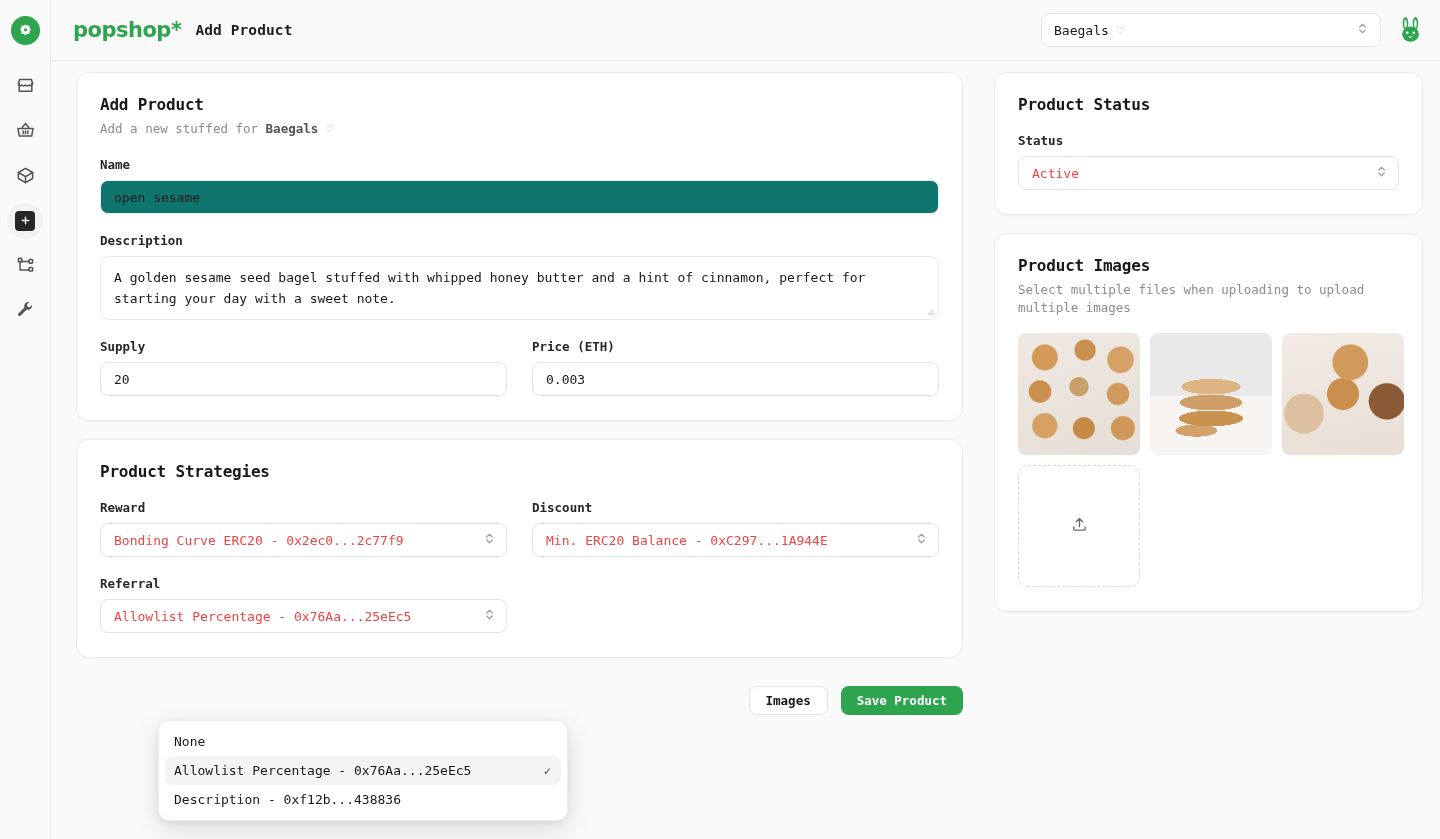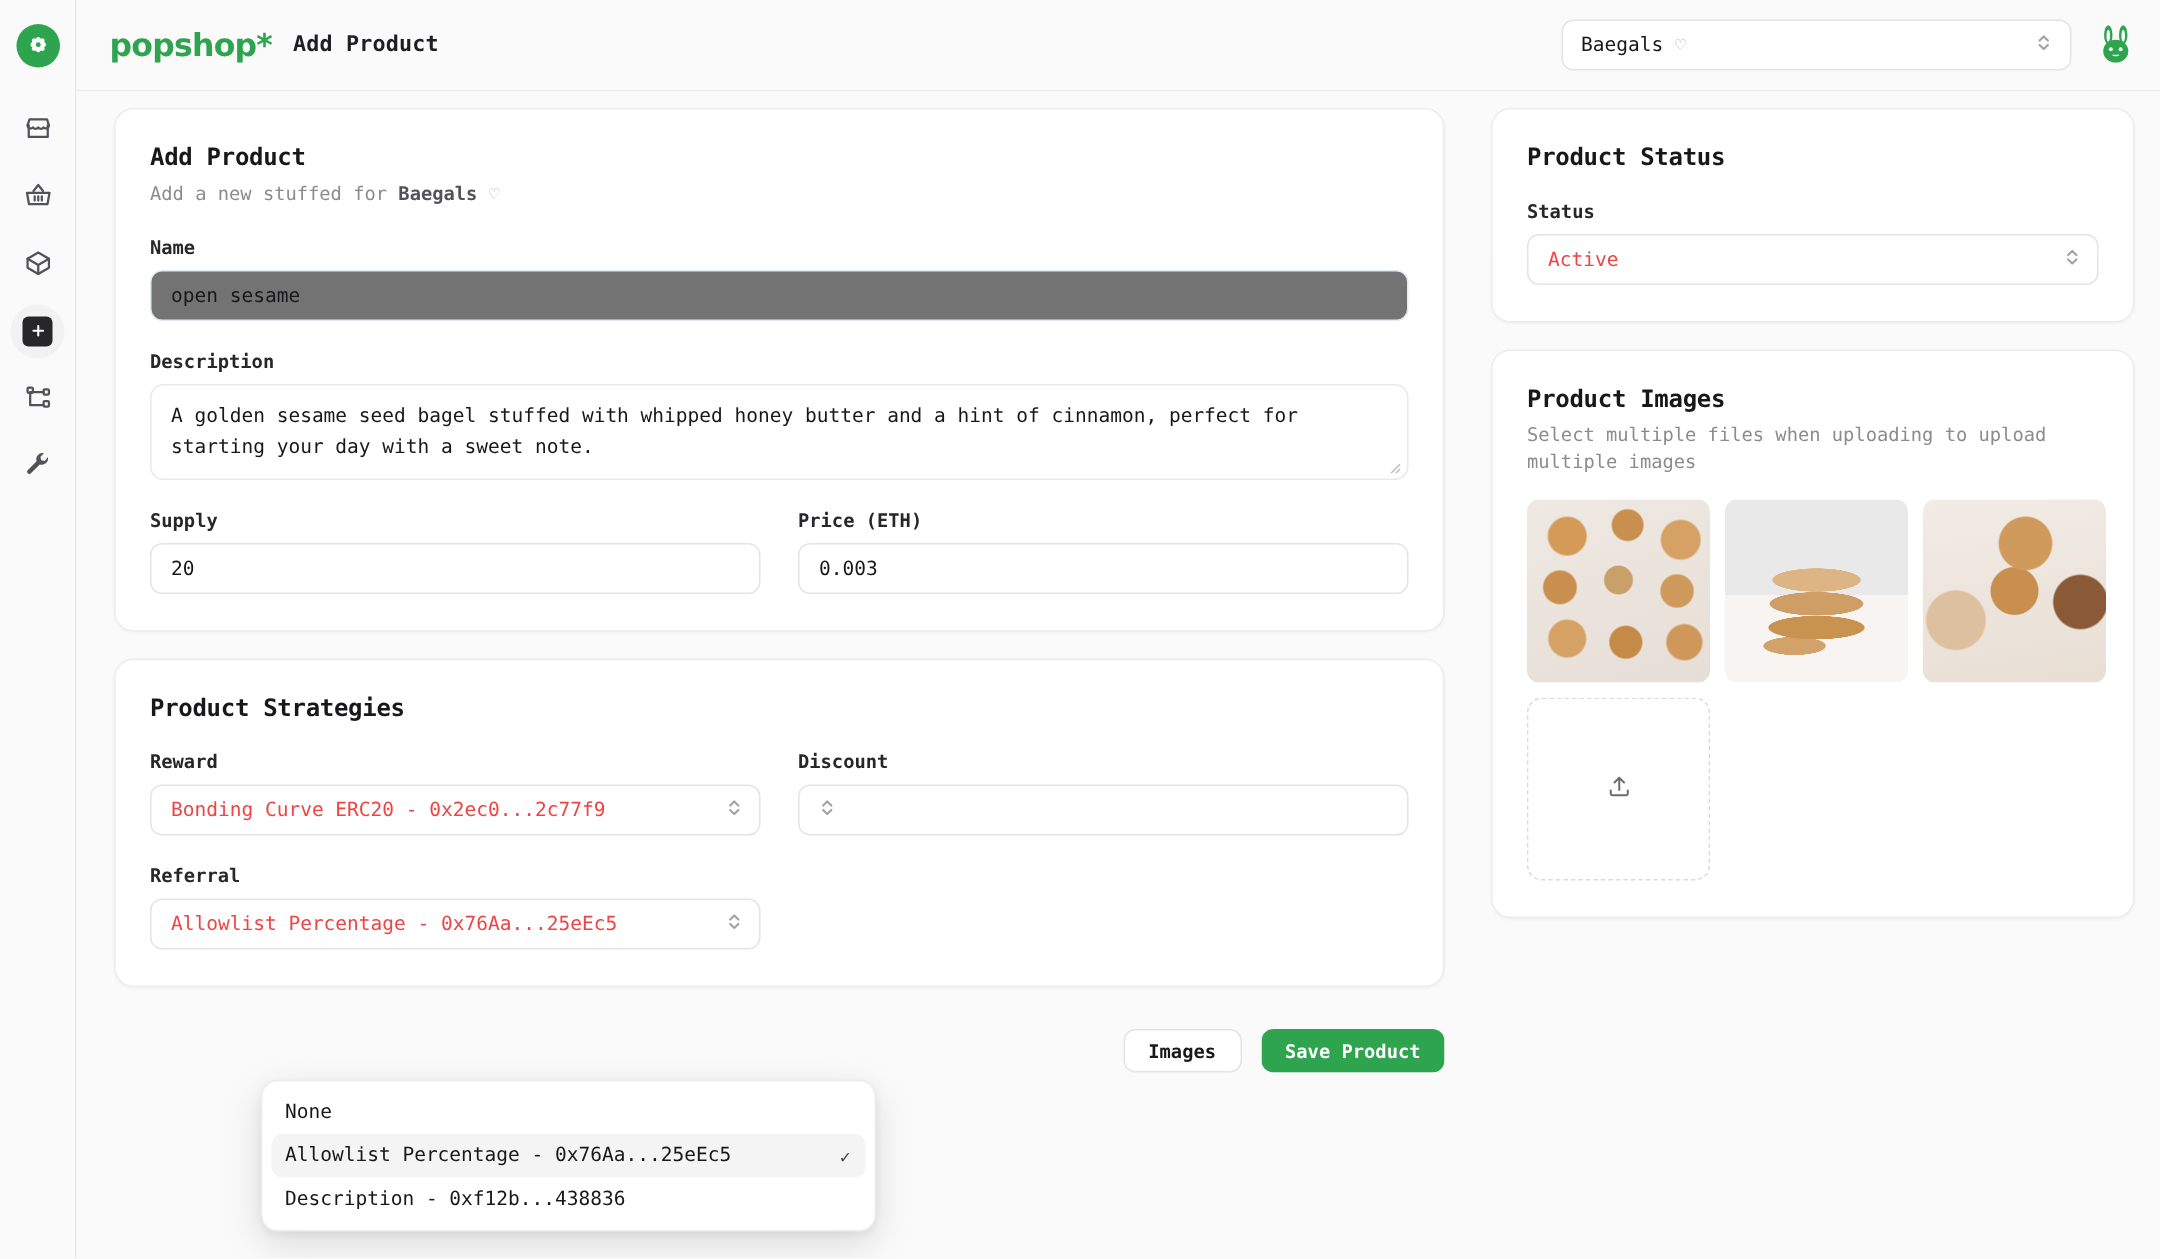--- a/index.html
+++ b/index.html
@@ -85,21 +85,21 @@
   .card-sub b { color: #52525b; font-weight: 700; }
 
   .field { margin-top: 19px; }
   .label { font-size: 12.5px; font-weight: 700; color: #27272a; margin-bottom: 8px; display: block; }
 
   .input {
     width: 100%; height: 34px; border: 1px solid #e4e4e7; border-radius: 8px;
     background: #fff; padding: 0 13px; font-size: 13px; color: #18181b;
     font-family: inherit; display: flex; align-items: center;
   }
-  .input.filled-highlight { background: #737373; border-color: #e4e9f7; }
+  .input.filled-highlight { background: #0f766e; border-color: #e4e9f7; }
 
   .textarea {
     width: 100%; min-height: 58px; border: 1px solid #e9e9ec; border-radius: 9px;
     background: #fff; padding: 10px 13px; font-size: 13px; color: #18181b;
     line-height: 1.62; position: relative;
   }
   .resize-grip {
     position: absolute; right: 3px; bottom: 2px; width: 10px; height: 10px;
     color: #b9b9c0; font-size: 10px; line-height: 10px;
   }
@@ -109,21 +109,21 @@
 
   .select {
     width: 100%; height: 34px; border: 1px solid #e4e4e7; border-radius: 8px;
     background: #fff; padding: 0 11px 0 13px; font-size: 13px; color: #ef4444;
     display: flex; align-items: center; cursor: pointer;
   }
   .select .val { flex: 1; white-space: nowrap; overflow: hidden; text-overflow: ellipsis; }
 
   
   .dropdown {
-    position: absolute; left: 98px; top: 648px; width: 410px;
+    position: absolute; left: 82px; top: 648px; width: 410px;
     background: #fff; border: 1px solid #ededf0; border-radius: 11px;
     box-shadow: 0 8px 26px rgba(18,18,25,0.13), 0 2px 6px rgba(18,18,25,0.06);
     padding: 6px 6px; z-index: 50;
   }
   .dd-item {
     height: 29px; display: flex; align-items: center; padding: 0 10px 0 9px;
     font-size: 13px; color: #18181b; border-radius: 7px; cursor: pointer;
   }
   .dd-item.sel { background: #f4f4f5; }
   .dd-item .txt { flex: 1; }
@@ -339,20 +339,21 @@
                 <span>
                   <svg width="11" height="13" viewBox="0 0 12 14" fill="none" stroke="#a1a1aa" stroke-width="1.5" stroke-linecap="round" stroke-linejoin="round">
                     <path d="M3 5.4 6 2.4l3 3M3 8.6l3 3 3-3"></path>
                   </svg>
                 </span>
               </div>
             </div>
             <div>
               <label class="label">Discount</label>
               <div class="select">
+                <span class="val">Min. ERC20 Balance - 0xC297...1A944E</span>
                 <span>
                   <svg width="11" height="13" viewBox="0 0 12 14" fill="none" stroke="#a1a1aa" stroke-width="1.5" stroke-linecap="round" stroke-linejoin="round">
                     <path d="M3 5.4 6 2.4l3 3M3 8.6l3 3 3-3"></path>
                   </svg>
                 </span>
               </div>
             </div>
           </div>
 
           <div class="row2">

